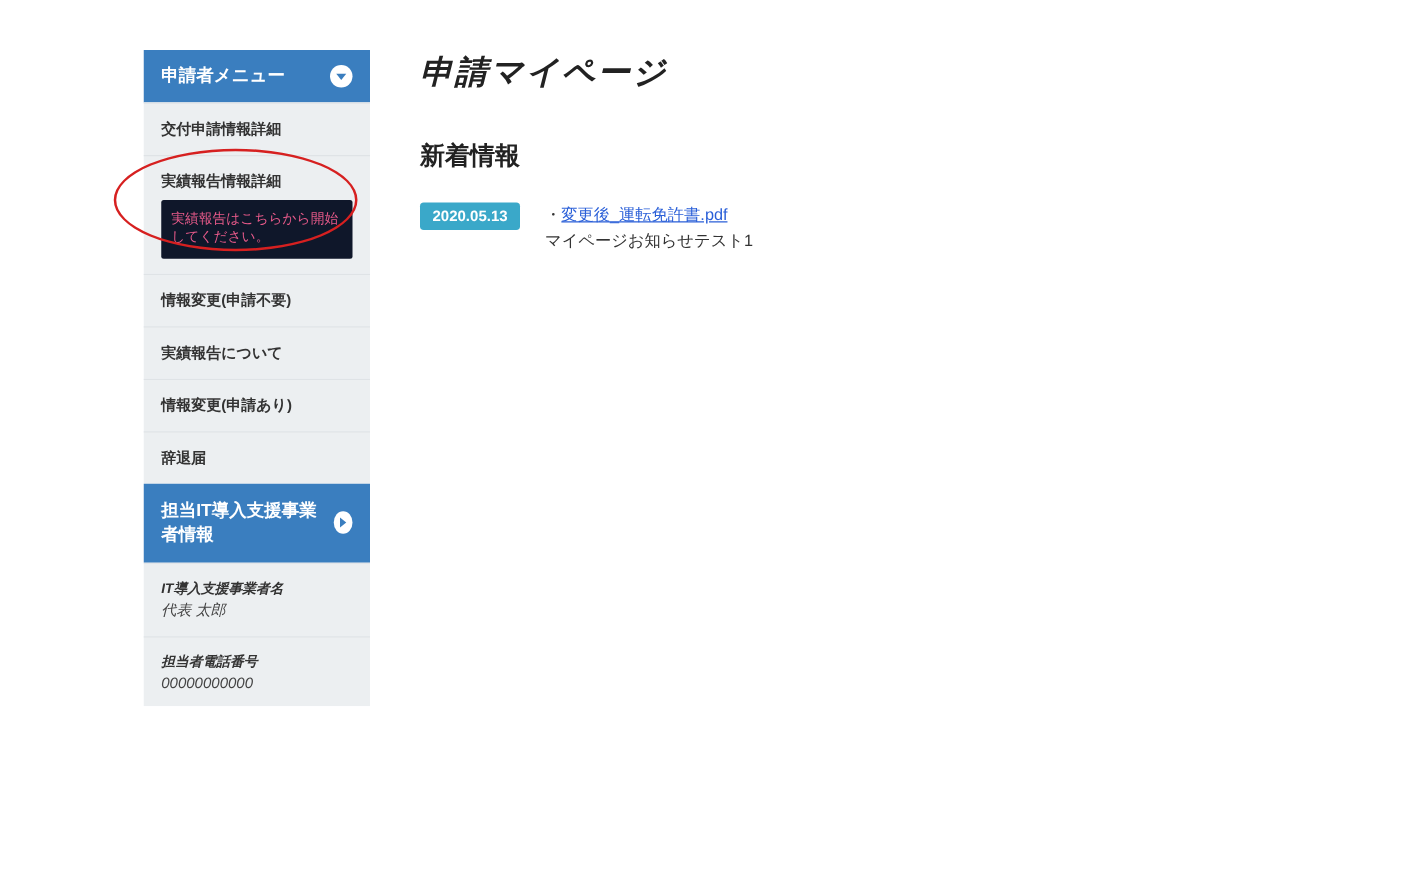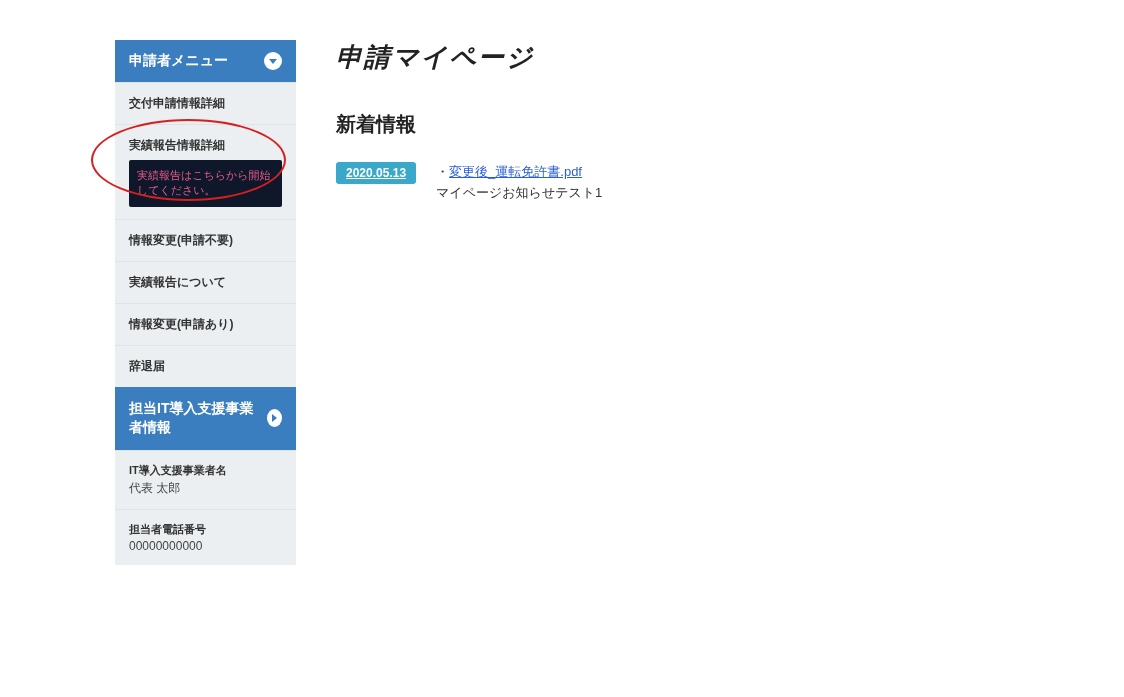--- a/index.html
+++ b/index.html
@@ -72,20 +72,21 @@
       height: 82px;
       left: -24px;
       top: -6px;
       pointer-events: none;
     }
 
     .info-block {
       background: #eceff1;
       padding: 12px 14px;
       border-top: 1px solid #dfe3e6;
+      font-style: italic;
     }
     .info-label { font-size: 11px; font-weight: bold; color: #333; }
     .info-value { font-size: 12px; color: #444; margin-top: 2px; }
 
     .page-title {
       font-size: 26px;
       font-weight: bold;
       font-style: italic;
       color: #222;
       letter-spacing: 2px;
@@ -100,21 +101,20 @@
 
     .news-row { display: flex; align-items: flex-start; gap: 20px; margin-bottom: 16px; }
     .date-badge {
       background: #3aa8c9;
       color: #fff;
       font-size: 12px;
       font-weight: bold;
       padding: 4px 10px;
       border-radius: 3px;
       white-space: nowrap;
-      text-decoration: underline;
     }
     .news-content { font-size: 13px; color: #333; line-height: 1.6; }
     .news-link { color: #2a5fd8; text-decoration: underline; }
     .bullet { color: #333; }
   </style>
 </head>
 <body>
 
 <div class="container">
   <div class="sidebar">

